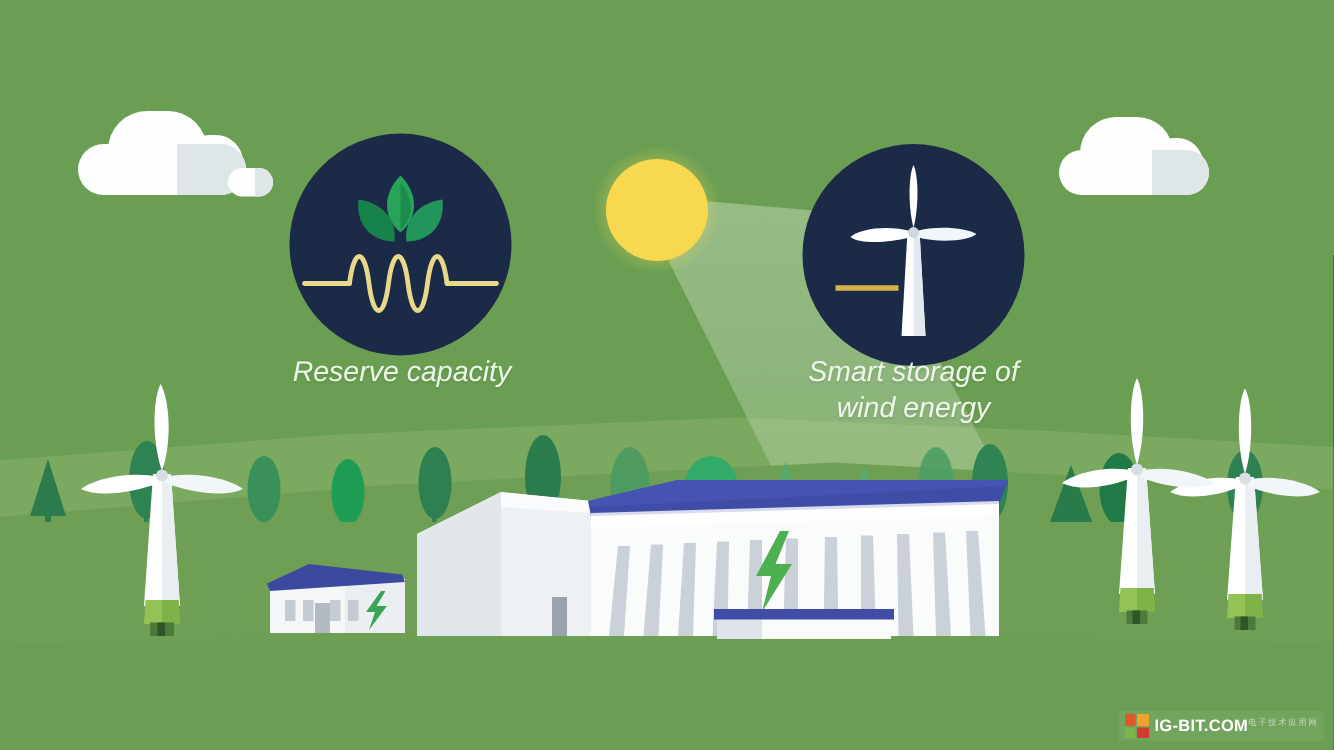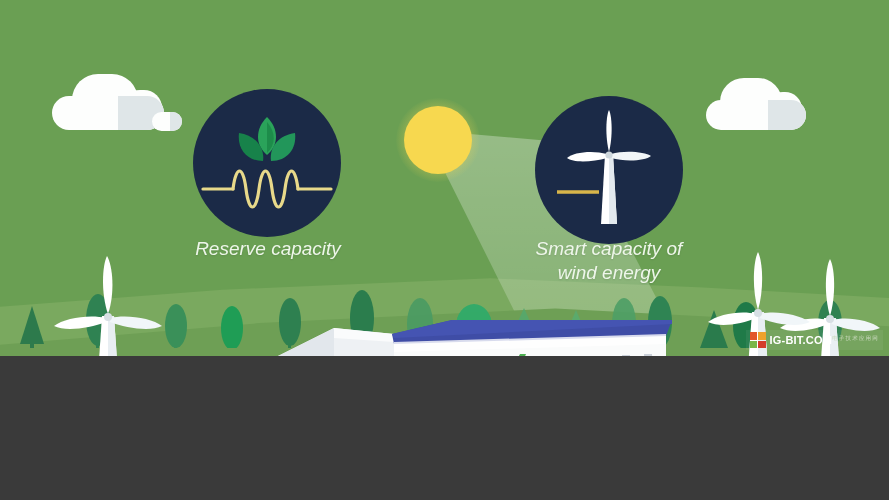--- a/index.html
+++ b/index.html
@@ -5,21 +5,21 @@
 <style>
   * { box-sizing: border-box; }
   html, body {
     margin: 0; padding: 0;
     background: #3a3a3a;
     font-family: "Liberation Sans", sans-serif;
   }
   #scene {
     position: relative;
     width: 889px;
-    height: 356px;
+    height: 500px;
     overflow: hidden;
     background: #6a9f53;
   }
   #hill-far {
     position: absolute;
     left: -2%; top: 276px;
     width: 104%; height: 230px;
     background: #7aa95f;
     clip-path: polygon(0% 14%, 26% 6%, 55% 1%, 78% 5%, 100% 10%, 100% 100%, 0% 100%);
   }
@@ -248,21 +248,21 @@
         <path d="M76 58 C90 54 110 56 116 60 C110 65 90 66 76 62 Z" fill="#f2f6f8"></path>
 
         <path d="M72 58 C58 54 38 56 32 62 C38 67 58 66 72 62 Z" fill="#ffffff"></path>
         <circle cx="74" cy="59" r="3.6" fill="#cfd8dd"></circle>
       </g>
       <g>
         <path d="M22 96 H64" stroke="#d8b54a" stroke-width="3.6" stroke-linecap="butt"></path>
       </g>
     </svg>
   </div>
-  <div class="badge-caption" id="caption-right">Smart capacity of
+  <div class="badge-caption" id="caption-right">Smart storage of
 wind energy</div>
 
   <div id="hill-mid"></div>
 
   <svg id="trees" viewBox="0 0 889 80">
 
     <g>
       <path d="M20 76 L32 38 L44 76 Z" fill="#2d7a4c"></path>
       <rect x="30" y="72" width="4" height="8" fill="#2d7a4c"></rect>
       <ellipse cx="98" cy="52" rx="12" ry="26" fill="#2f8252"></ellipse>

